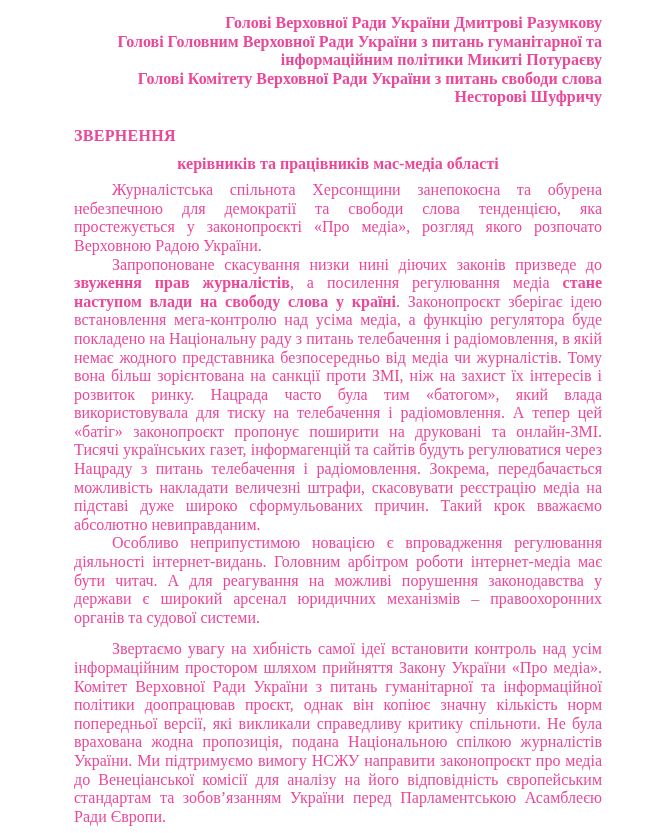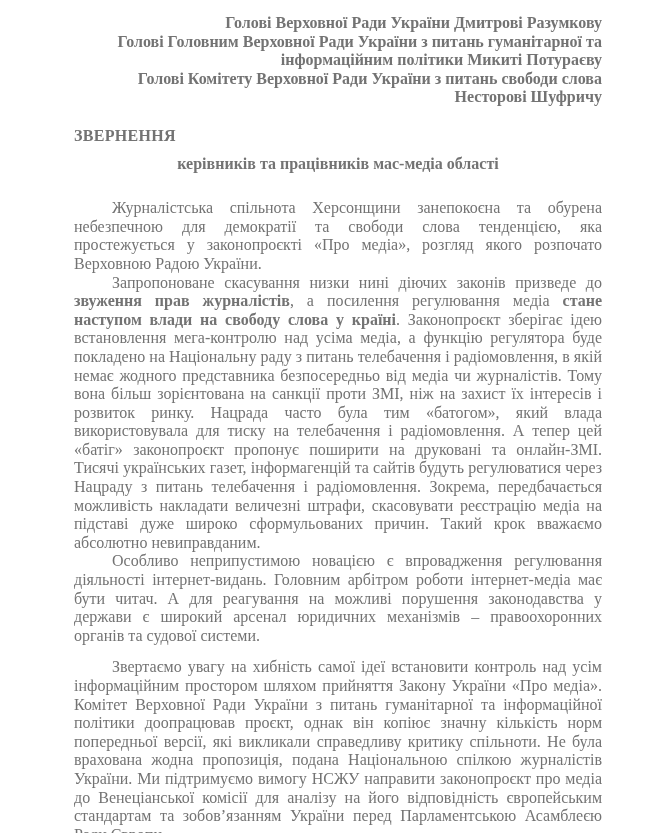--- a/index.html
+++ b/index.html
@@ -7,21 +7,21 @@
     padding: 0;
     background: #ffffff;
   }
   .page {
     position: relative;
     width: 652px;
     height: 833px;
     box-sizing: border-box;
     padding: 14px 50px 0 74px;
     background: #ffffff;
-    color: #737373;
+    color: #ec4899;
     font-family: "Liberation Serif", "DejaVu Serif", serif;
     font-size: 16px;
     line-height: 18.6px;
     overflow: hidden;
   }
   .addressees {
     text-align: right;
     font-weight: bold;
   }
   .addressees .line {
@@ -37,21 +37,21 @@
     margin-top: 9px;
     text-align: center;
     font-weight: bold;
   }
   .body-text .para {
     margin: 0;
     text-align: justify;
     text-indent: 38px;
   }
   .body-text .para.first {
-    margin-top: 26px;
+    margin-top: 8px;
   }
   .body-text .para.gap {
   }
   .body-text .para.gap-sm {
     margin-top: 13px;
   }
   .b {
     font-weight: bold;
   }
 </style>

